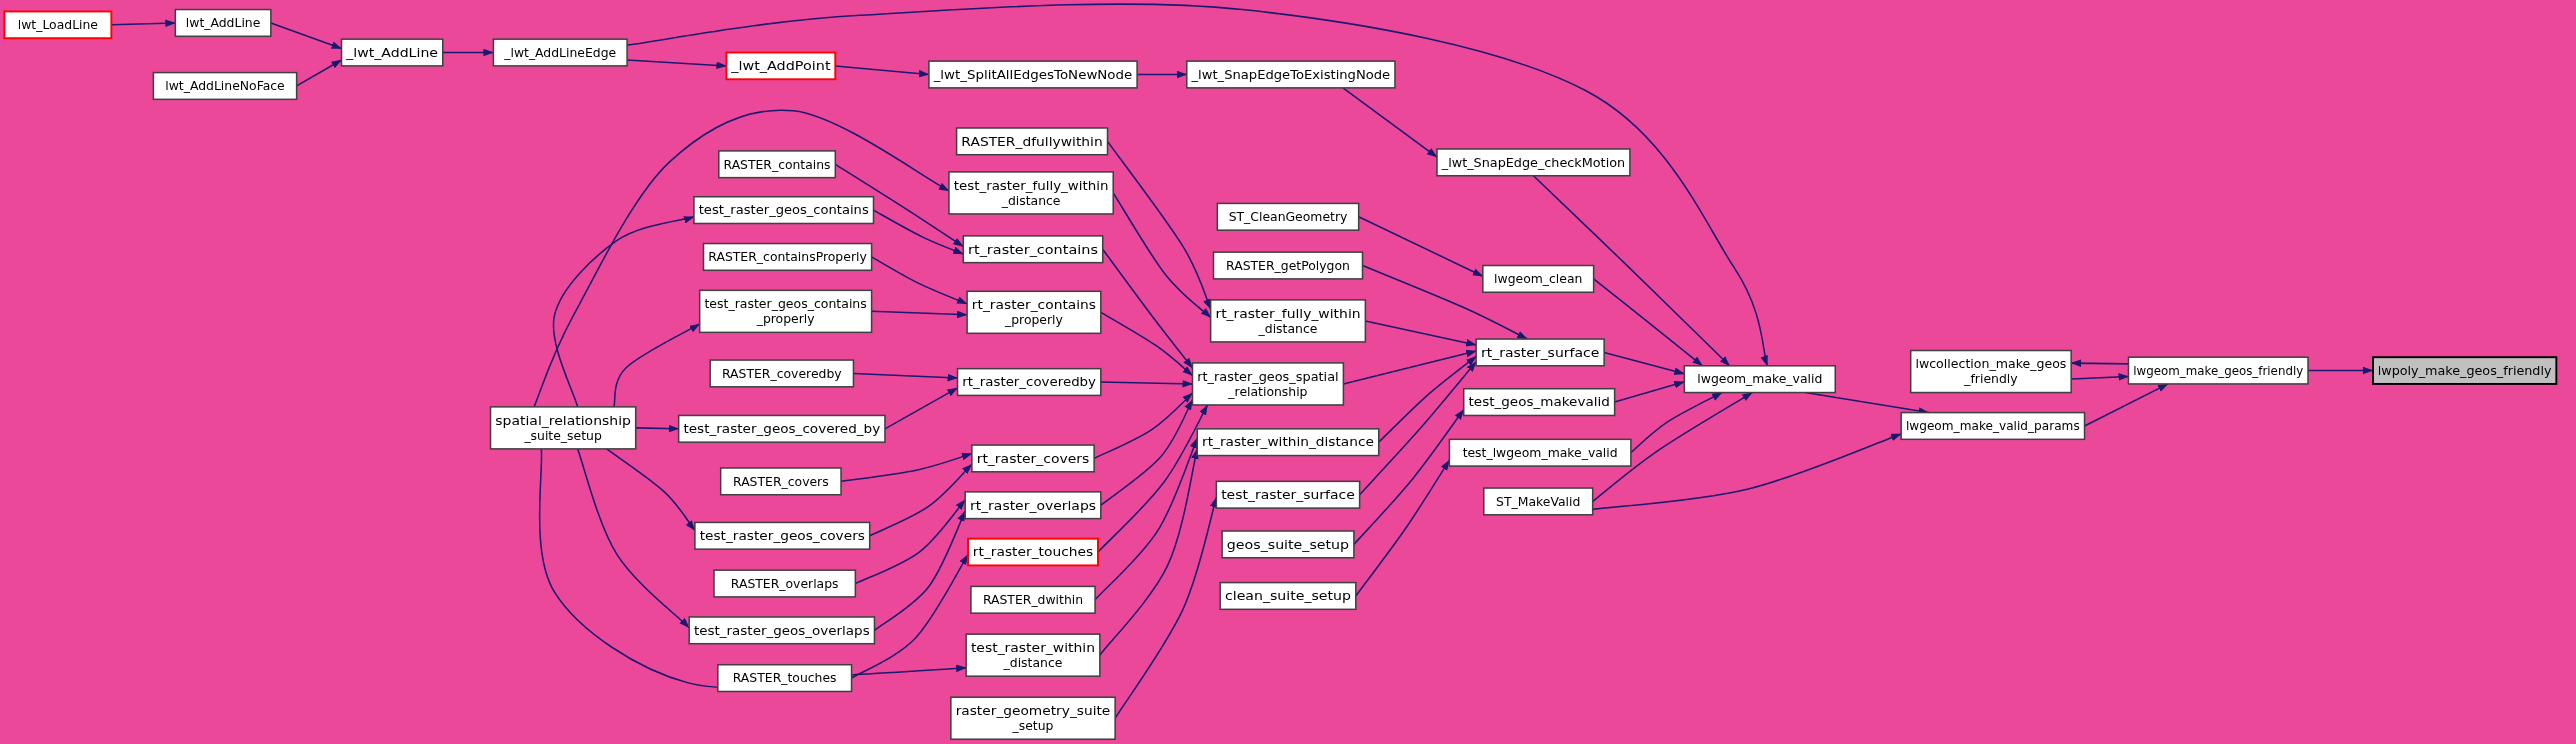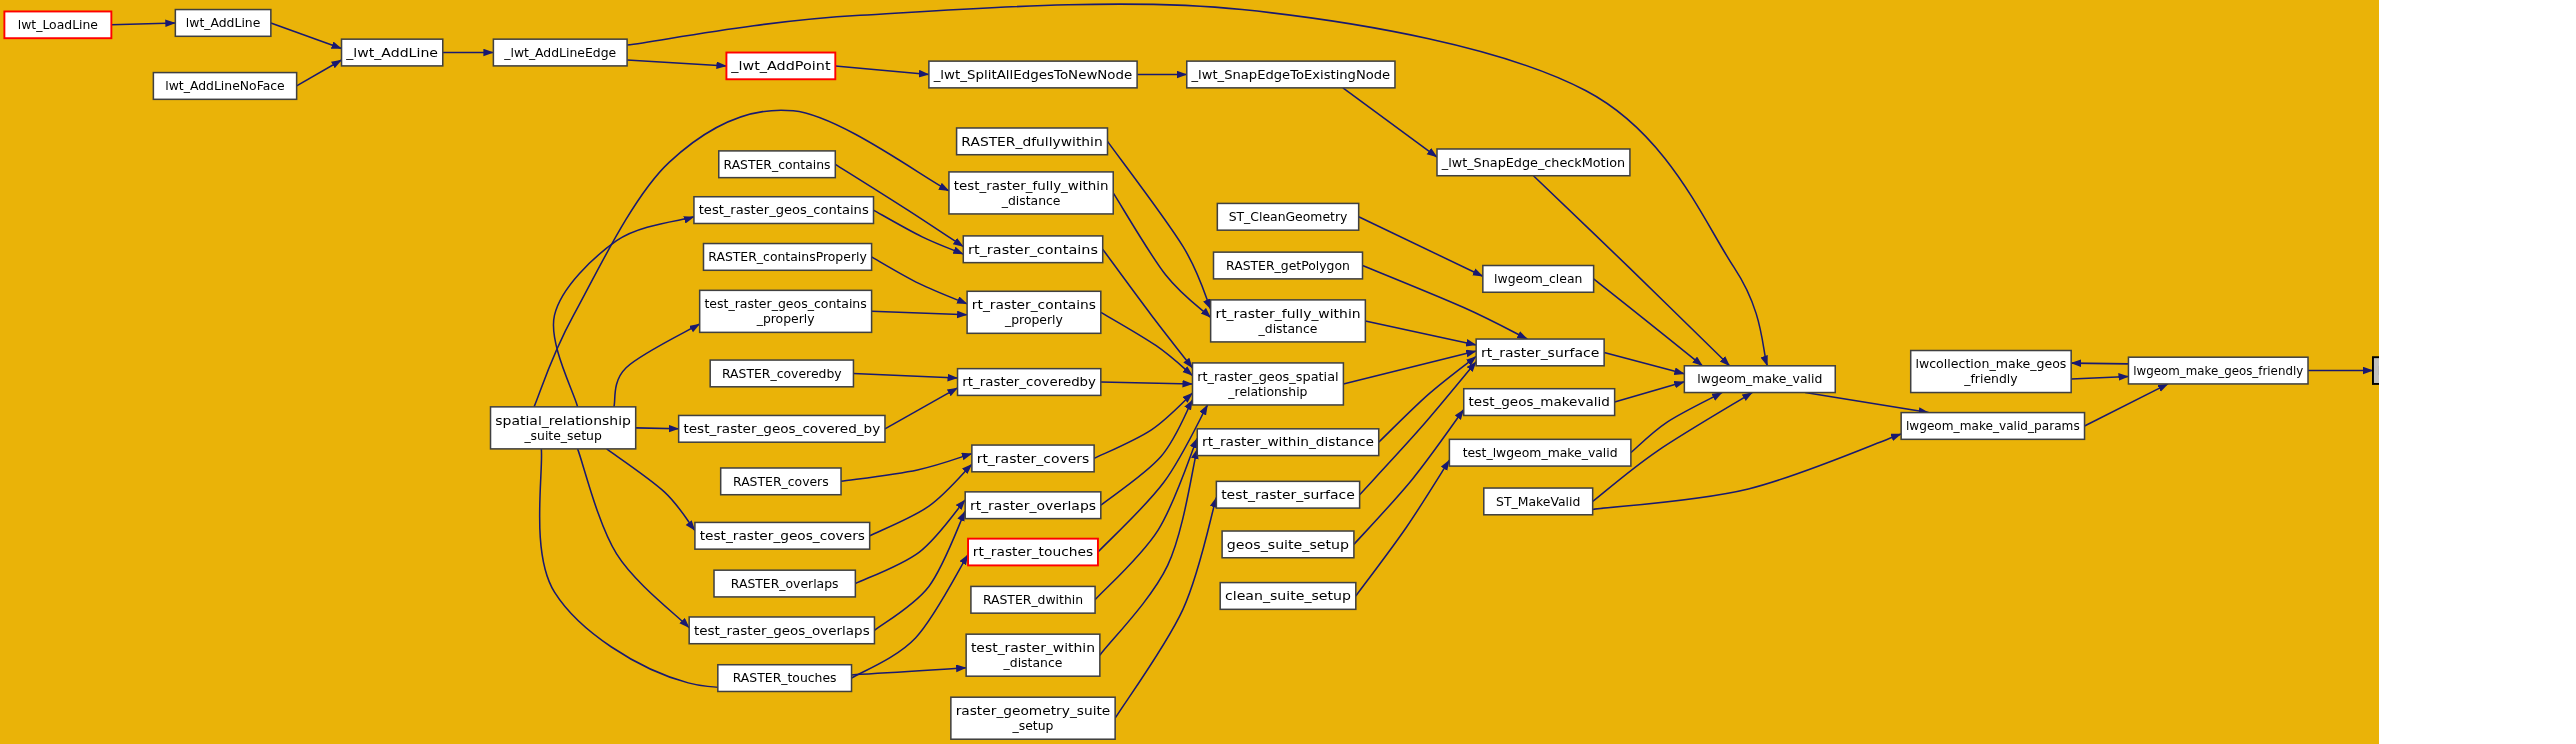--- a/index.html
+++ b/index.html
@@ -1,16 +1,16 @@
 <!DOCTYPE html>
 <html><head>
 <meta charset="utf-8">
 <style>
   html, body { margin: 0; padding: 0; background: #ffffff; }
-  .graph-wrap { width: 2379px; height: 744px; background: #eab308; position: relative; overflow: hidden; }
+  .graph-wrap { width: 2576px; height: 744px; background: #ec4899; position: relative; overflow: hidden; }
   svg { display: block; font-family: "DejaVu Sans", "Liberation Sans", sans-serif; }
   .node-box { cursor: pointer; }
   .node-label { pointer-events: none; }
 </style>
 </head>
 <body>
 
 <div class="graph-wrap">
   <svg id="graph-svg" xmlns="http://www.w3.org/2000/svg" width="2576" height="744" viewBox="0 0 2696 779">
       <defs>

